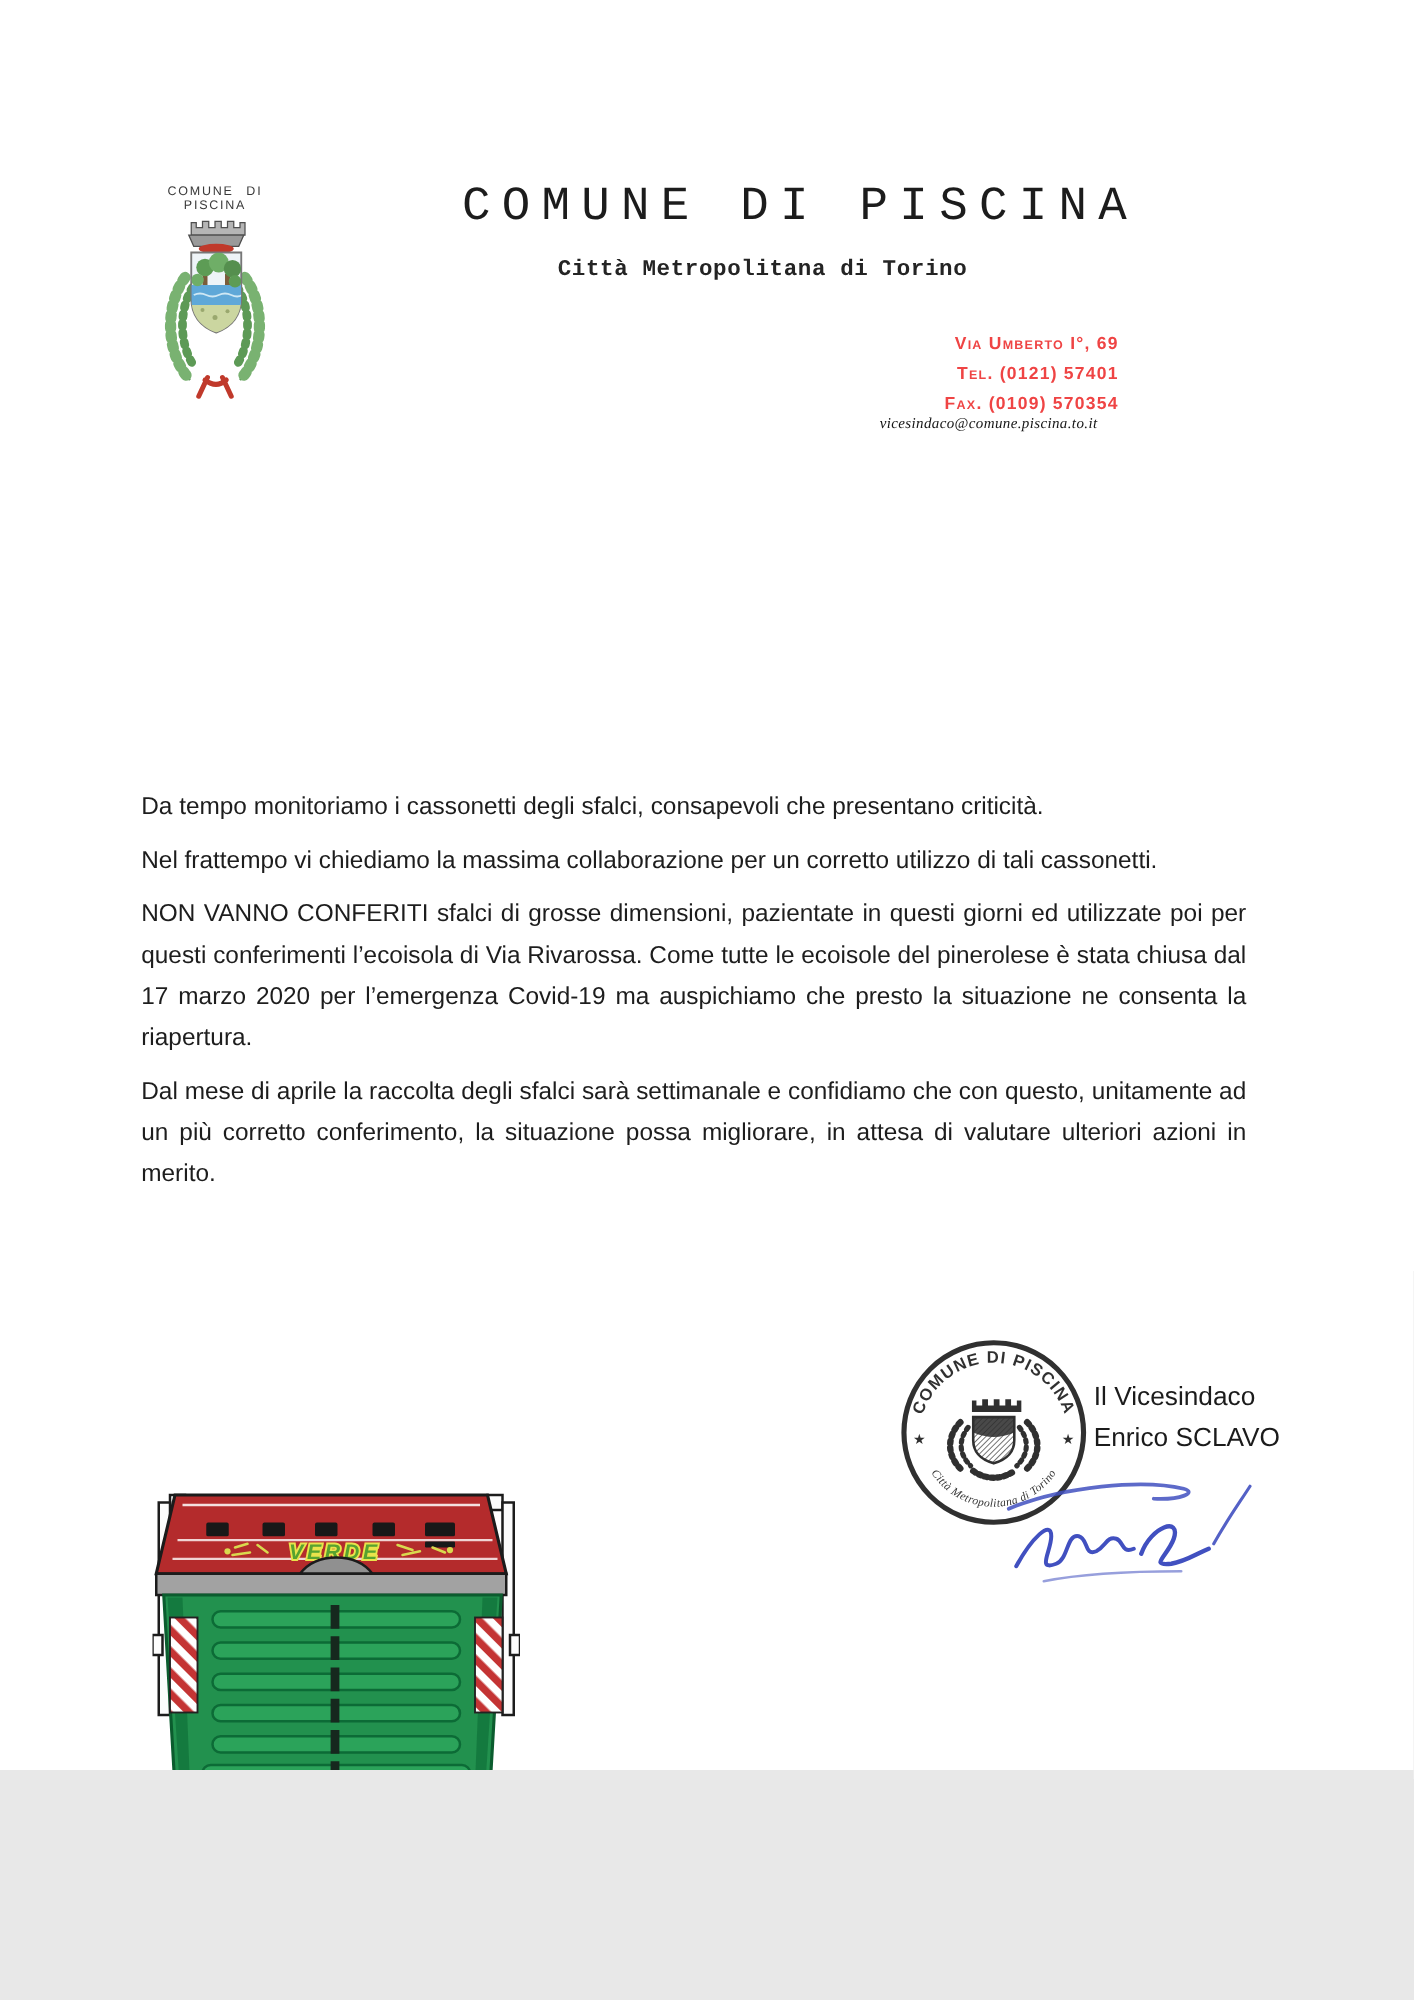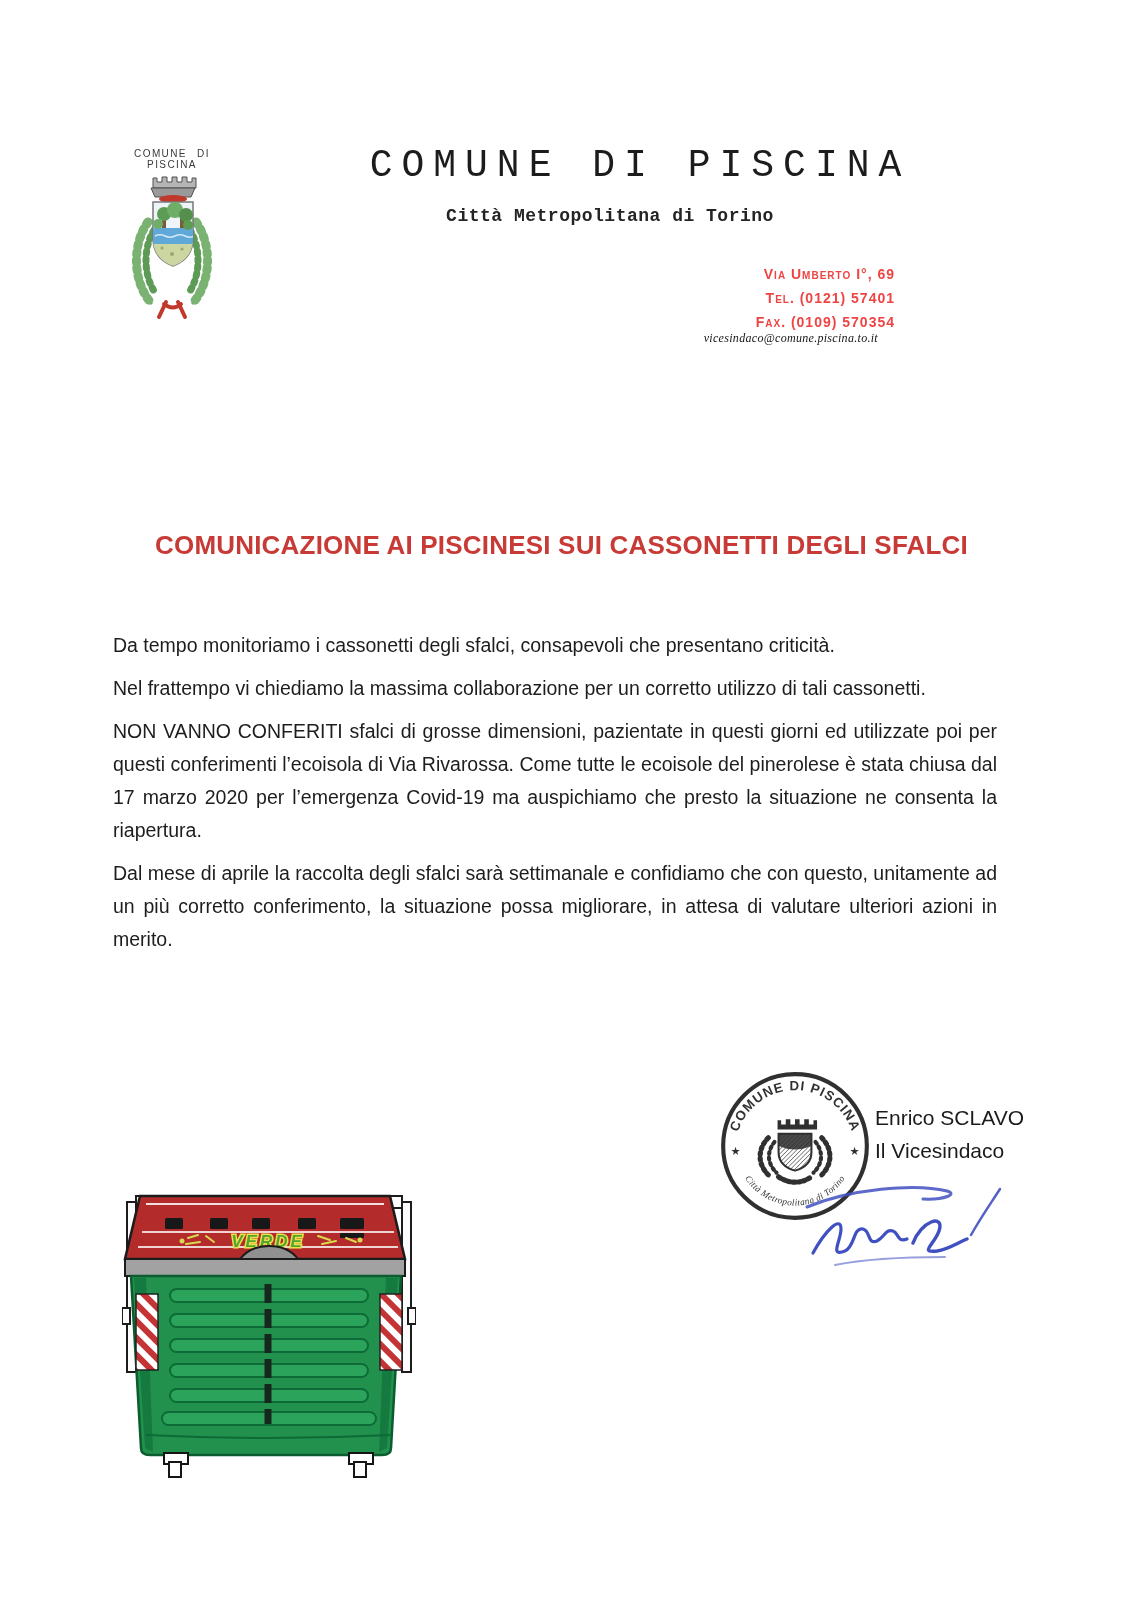--- a/index.html
+++ b/index.html
@@ -1,17 +1,17 @@
 <!DOCTYPE html>
 <html><head>
 <meta charset="utf-8">
 <style>
   html,body{margin:0;padding:0;background:#e8e8e8;}
   .page{
-    position:relative;width:1131px;height:1600px;background:#ffffff;
+    position:relative;width:1131px;height:1416px;background:#ffffff;
     margin:0 auto;overflow:hidden;
     font-family:"Liberation Sans",sans-serif;color:#1f1f1f;
   }
   
   .logo-caption{
     position:absolute;left:106px;top:148px;width:132px;text-align:center;
     font-size:10px;letter-spacing:1.4px;color:#3a3a3a;word-spacing:6px;
   }
   .coat-of-arms{position:absolute;left:112px;top:164px;}
   .doc-title{
@@ -111,21 +111,20 @@
   <div class="doc-title">COMUNE DI PISCINA</div>
   <div class="doc-subtitle">Città Metropolitana di Torino</div>
 
   <div class="contact-block">
     <div>Via Umberto I°, 69</div>
     <div>Tel. (0121) 57401</div>
     <div>Fax. (0109) 570354</div>
   </div>
   <div class="contact-email">vicesindaco@comune.piscina.to.it</div>
 
-  <div class="notice-heading">COMUNICAZIONE AI PISCINESI SUI CASSONETTI DEGLI SFALCI</div>
 
   <div class="content">
     <p>Da tempo monitoriamo i cassonetti degli sfalci, consapevoli che presentano criticità.</p>
     <p>Nel frattempo vi chiediamo la massima collaborazione per un corretto utilizzo di tali cassonetti.</p>
     <p>NON VANNO CONFERITI sfalci di grosse dimensioni, pazientate in questi giorni ed utilizzate poi per questi conferimenti l’ecoisola di Via Rivarossa. Come tutte le ecoisole del pinerolese è stata chiusa dal 17 marzo 2020 per l’emergenza Covid-19 ma auspichiamo che presto la situazione ne consenta la riapertura.</p>
     <p>Dal mese di aprile la raccolta degli sfalci sarà settimanale e confidiamo che con questo, unitamente ad un più corretto conferimento, la situazione possa migliorare, in attesa di valutare ulteriori azioni in merito.</p>
   </div>
 
   <svg class="stamp" width="156" height="156" viewBox="0 0 152 152">
     <defs>
@@ -151,22 +150,22 @@
       <path d="M60,64 h32 v12 q-16,7 -32,0 z" fill="#1f1f1f" opacity=".88"></path>
       <path d="M50,68 c-10,10 -12,26 2,38" stroke="#1f1f1f" stroke-width="5" fill="none" stroke-dasharray="2 3.5" stroke-linecap="round"></path>
       <path d="M56,72 c-7,9 -8,20 2,30" stroke="#1f1f1f" stroke-width="4" fill="none" stroke-dasharray="2 3.5" stroke-linecap="round"></path>
       <path d="M102,68 c10,10 12,26 -2,38" stroke="#1f1f1f" stroke-width="5" fill="none" stroke-dasharray="2 3.5" stroke-linecap="round"></path>
       <path d="M96,72 c7,9 8,20 -2,30" stroke="#1f1f1f" stroke-width="4" fill="none" stroke-dasharray="2 3.5" stroke-linecap="round"></path>
       <path d="M60,106 c10,7 22,7 32,0" stroke="#1f1f1f" stroke-width="5" fill="none" stroke-dasharray="2 3" stroke-linecap="round"></path>
     </g>
   </svg>
 
   <div class="signatory">
+    <div>Il Vicesindaco</div>
     <div>Enrico SCLAVO</div>
-    <div>Il Vicesindaco</div>
   </div>
 
   <svg class="signature-ink" width="215" height="100" viewBox="0 0 215 100">
     <g fill="none" stroke="#4150c0" stroke-linecap="round">
       <path d="M12,34 C55,16 120,10 152,18 C163,21 150,27 128,26" stroke-width="3" opacity=".85"></path>
       <path d="M18,80 C30,58 46,42 46,56 C46,68 34,84 50,78 C60,74 58,54 68,56 C76,58 72,72 82,68 C90,64 90,56 98,58 C104,60 102,70 112,66" stroke-width="3.2"></path>
       <path d="M118,70 C126,48 150,40 144,58 C139,72 124,80 142,78 C154,76 162,70 172,66" stroke-width="3.5"></path>
       <path d="M176,62 C186,44 196,30 205,16" stroke-width="2.5" opacity=".9"></path>
       <path d="M40,92 C70,86 110,84 150,84" stroke-width="2" opacity=".55"></path>
     </g>

